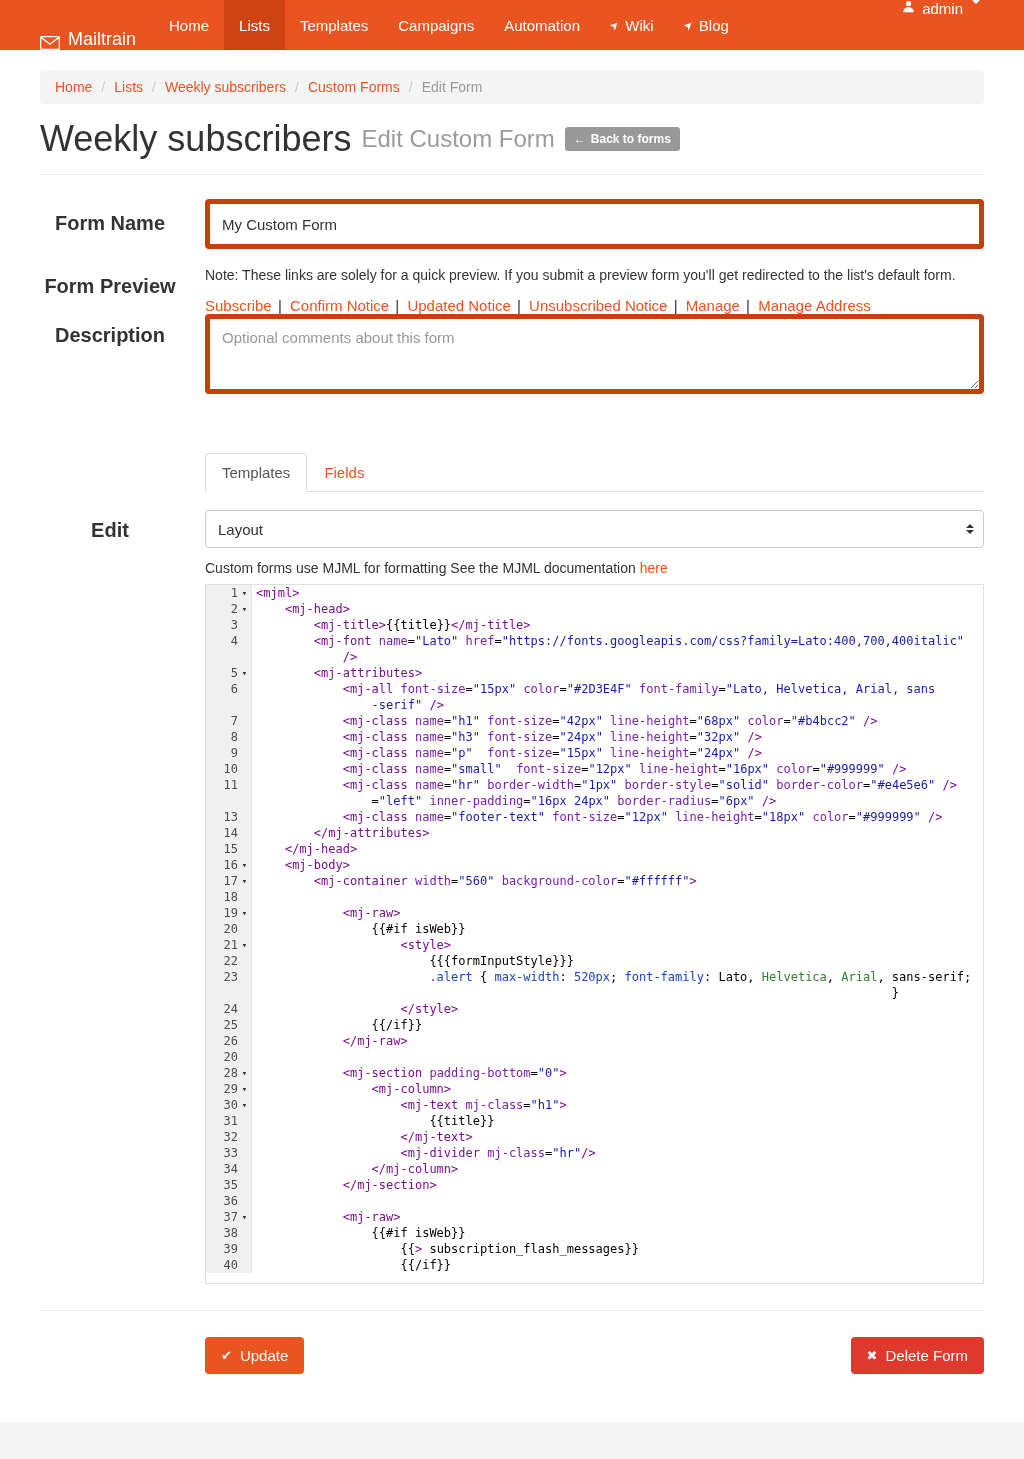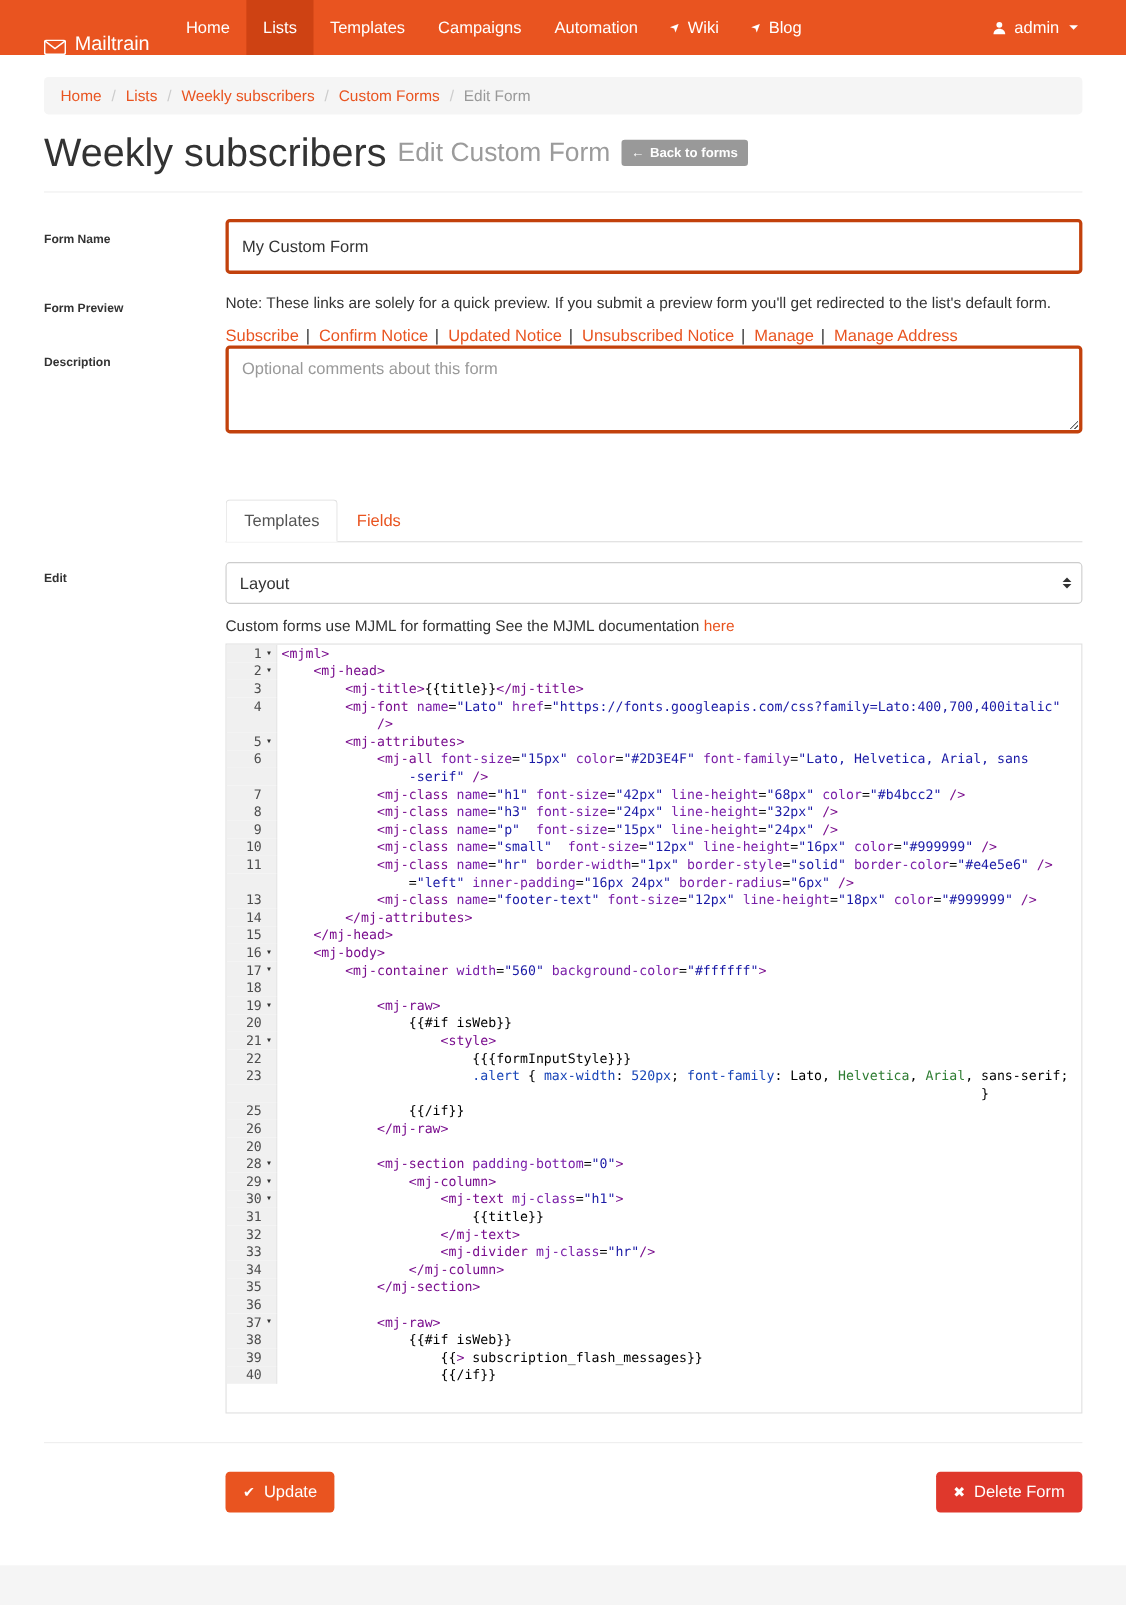--- a/index.html
+++ b/index.html
@@ -15,44 +15,44 @@
   i{font-style:normal}
 
   
   .navbar{background:var(--c-brand);height:50px}
   .nav-inner{display:flex;align-items:stretch;height:50px;margin:0 40px}
   .brand{display:flex;align-items:flex-end;gap:8px;color:#fff;font-size:18px;text-decoration:none;padding-right:18px}
   .nav-links{display:flex}
   .nav-link{display:flex;align-items:center;gap:6px;color:#fff;font-size:15px;padding:0 15px;text-decoration:none}
   .nav-link.active{background:var(--c-nav-active)}
   .ext-icon{display:inline-block;transform:rotate(-45deg);font-size:11px;line-height:1}
-  .nav-right{margin-left:auto;display:flex;align-items:center;gap:7px;color:#fff;font-size:15px;text-decoration:none;padding:0 4px}
+  .nav-right{margin-left:auto;display:flex;align-items:flex-start;gap:7px;color:#fff;font-size:15px;text-decoration:none;padding:0 4px}
   .caret{width:0;height:0;border-left:4px solid transparent;border-right:4px solid transparent;border-top:4px solid #fff;margin-left:2px}
 
   
   .breadcrumb{background:#f5f5f5;border-radius:4px;padding:9px 15px;margin:20px 40px 8px;list-style:none;display:flex;font-size:14px;color:#999}
   .breadcrumb li{display:flex;align-items:center}
   .breadcrumb a{color:var(--c-link);text-decoration:none}
   .breadcrumb li+li::before{content:"/";padding:0 9px;color:#ccc}
   .breadcrumb .active{color:#999}
 
   
   .page-header{margin:14px 40px 0}
   .page-header h1{font-size:36px;font-weight:500;color:#333;margin:10px 0 8px;display:flex;align-items:center;flex-wrap:wrap}
   .subtitle{font-size:24px;color:#9b9b9b;font-weight:400;margin-left:10px}
   .back-btn{display:inline-flex;align-items:center;gap:5px;background:#999;color:#fff;font-size:12px;font-weight:700;padding:5px 9px;border-radius:3px;margin-left:10px;text-decoration:none}
   .hr{border:0;border-top:1px solid #eee;margin:14px 40px 24px}
   .hr2{border:0;border-top:1px solid #eee;margin:26px 40px 0}
 
   
   .main{margin:0 40px}
   .frow{display:grid;grid-template-columns:140px 1fr;column-gap:25px;margin-bottom:16px}
-  .flabel{font-weight:700;font-size:11px;color:#333;text-align:left;padding-top:13px}
+  .flabel{font-weight:700;font-size:20px;color:#333;text-align:center;padding-top:13px}
   .flabel.mid{padding-top:10px}
-  .text-input{width:100%;height:50px;border:3px solid #c2410c;border-radius:4px;padding:6px 12px;font-size:15px;color:#333;font-family:inherit;outline:none}
+  .text-input{width:100%;height:50px;border:5px solid #c2410c;border-radius:4px;padding:6px 12px;font-size:15px;color:#333;font-family:inherit;outline:none}
   textarea.text-input{height:80px;padding-top:10px;resize:vertical}
   .text-input::placeholder{color:#999}
   .note{font-size:14px;color:#333;padding-top:2px}
   .preview-links{margin-top:14px;font-size:15px}
   .preview-links a{color:var(--c-link);text-decoration:none}
   .preview-links a:not(:first-child)::before{content:"| ";color:#333;padding:0 4px 0 2px}
 
   
   .tabs-row{margin-top:55px;margin-bottom:18px}
   .tabs{display:flex;border-bottom:1px solid #ddd}
@@ -396,20 +396,27 @@
             </div>
             <div class="ed-row">
               <span class="ed-gut">
                 <span></span>
                 <span class="ed-fold"></span>
               </span>
               <span class="ed-code">                                                                                        }</span>
             </div>
             <div class="ed-row">
               <span class="ed-gut">
+                <span>24</span>
+                <span class="ed-fold"></span>
+              </span>
+              <span class="ed-code">                    <i class="tk-tag">&lt;/style</i><i class="tk-tag">&gt;</i></span>
+            </div>
+            <div class="ed-row">
+              <span class="ed-gut">
                 <span>25</span>
                 <span class="ed-fold"></span>
               </span>
               <span class="ed-code">                {{/if}}</span>
             </div>
             <div class="ed-row">
               <span class="ed-gut">
                 <span>26</span>
                 <span class="ed-fold"></span>
               </span>

